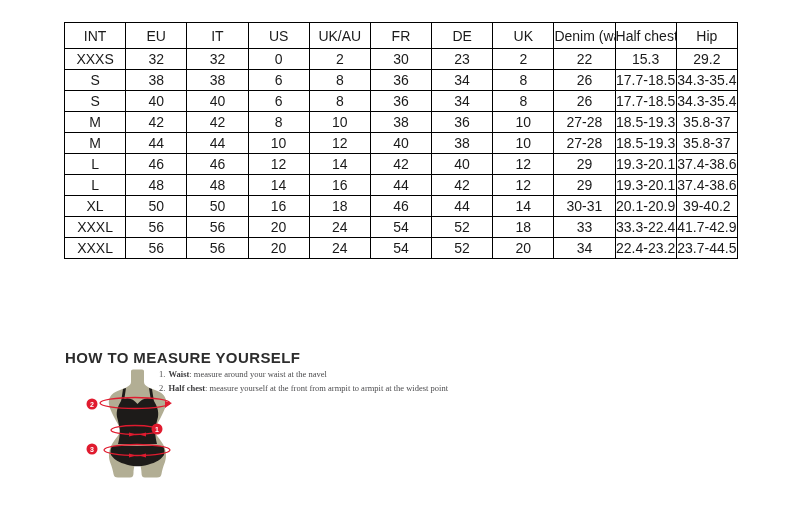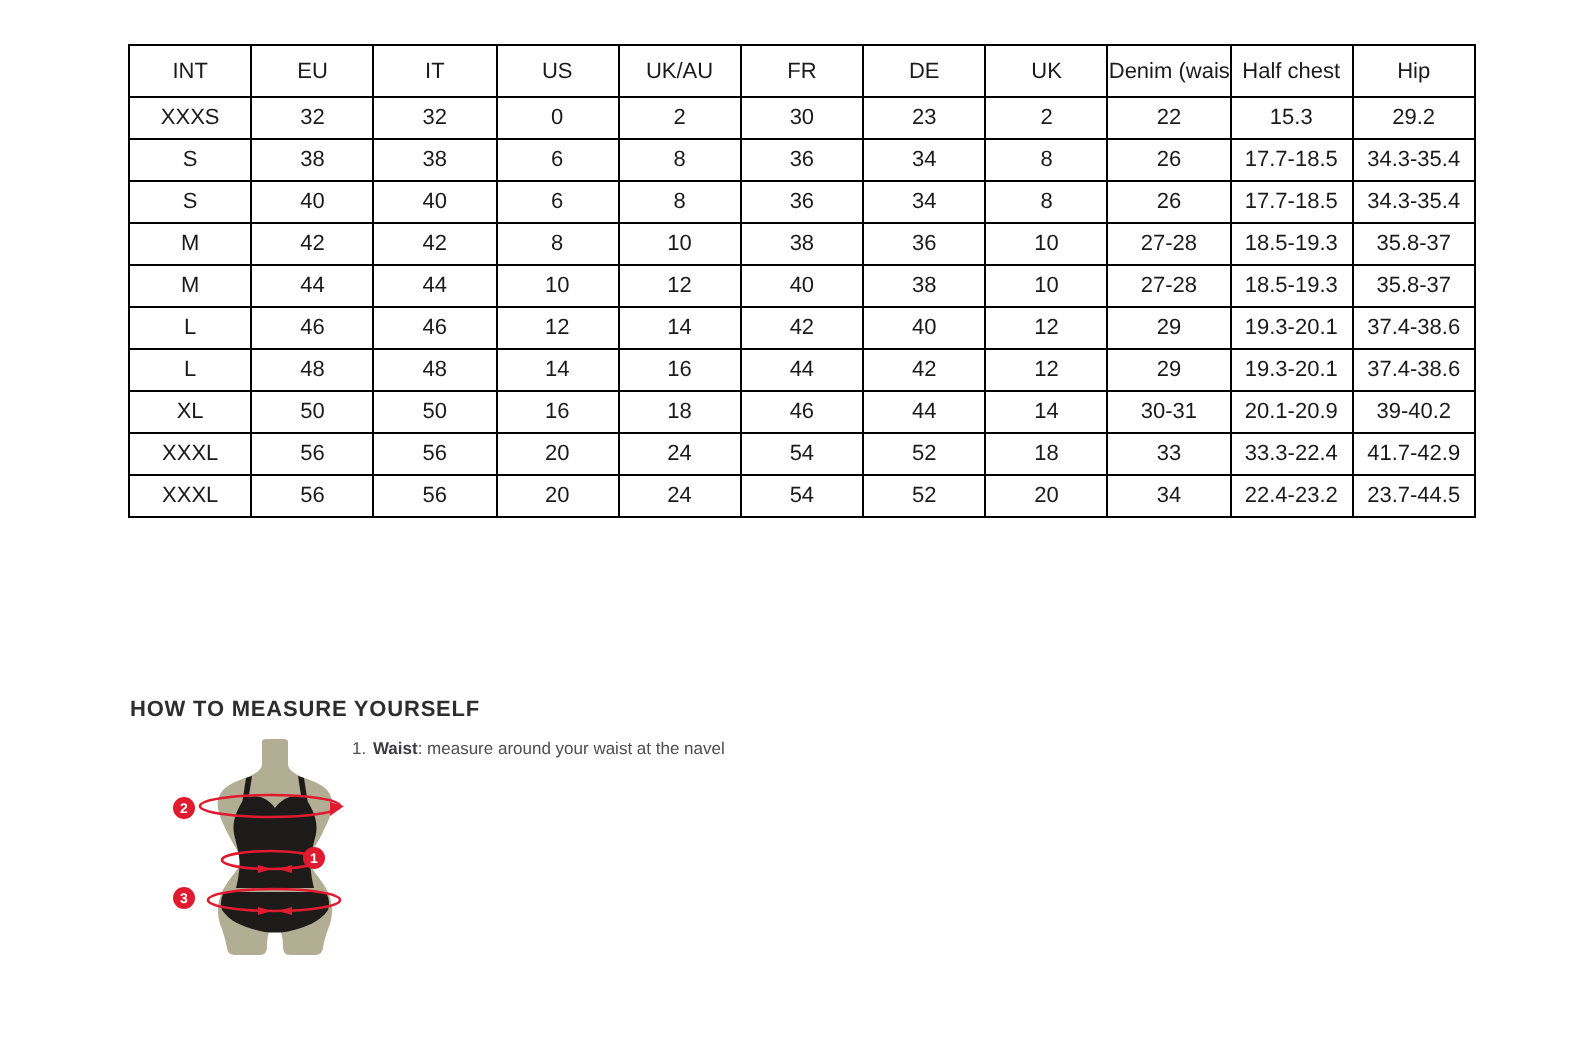--- a/index.html
+++ b/index.html
@@ -7,45 +7,45 @@
     width:798px;height:519px;
     background:#ffffff;
     font-family:"Liberation Sans", sans-serif;
     position:relative;
     overflow:hidden;
   }
   
   .size-table{
     position:absolute;left:64px;top:22px;width:674px;
     border-collapse:collapse;table-layout:fixed;
-    font-size:11px;color:#1a1a1a;
+    font-size:14px;color:#1a1a1a;
   }
   .size-table th{
     border:1px solid #000;height:25px;
     font-weight:normal;text-align:center;padding:0;
     white-space:nowrap;overflow:hidden;
   }
   .size-table td{
     border:1px solid #000;height:20px;
     text-align:center;padding:0;
     white-space:nowrap;overflow:hidden;
   }
   
   .measure-title{
     position:absolute;left:65px;top:349px;margin:0;
-    font-size:11px;font-weight:bold;letter-spacing:.4px;
+    font-size:15px;font-weight:bold;letter-spacing:.4px;
     color:#2d2d2d;white-space:nowrap;
   }
   .figure{
     position:absolute;left:80px;top:368px;
   }
   .steps{
-    position:absolute;left:176px;top:368px;
+    position:absolute;left:159px;top:368px;
     margin:0;padding:0;list-style:none;
-    font-size:8.5px;color:#4d4d4f;
+    font-size:8.5px;color:#4d4d4f;font-family:Liberation Serif, serif;
   }
   .steps li{height:13.5px;line-height:13.5px;white-space:nowrap;}
   .steps b{color:#3c3c3e;}
   .steps .num{margin-right:1px;}
 </style>
 </head>
 <body>
 
 <table class="size-table">
   <thead>
@@ -276,13 +276,14 @@
     <text x="77" y="63.6" text-anchor="middle" font-size="7" font-weight="bold" fill="#ffffff" font-family="Liberation Sans, sans-serif">1</text>
   </g>
   <g>
     <circle cx="12" cy="81" r="5.5" fill="#e01b2f"></circle>
     <text x="12" y="83.6" text-anchor="middle" font-size="7" font-weight="bold" fill="#ffffff" font-family="Liberation Sans, sans-serif">3</text>
   </g>
 </svg>
 
 <ol class="steps" id="steps">
     <li><span class="num">1. </span><b>Waist</b><span>: measure around your waist at the navel</span></li>
+    <li><span class="num">2. </span><b>Half chest</b><span>: measure yourself at the front from armpit to armpit at the widest point</span></li>
   </ol>
 
 </body></html>

